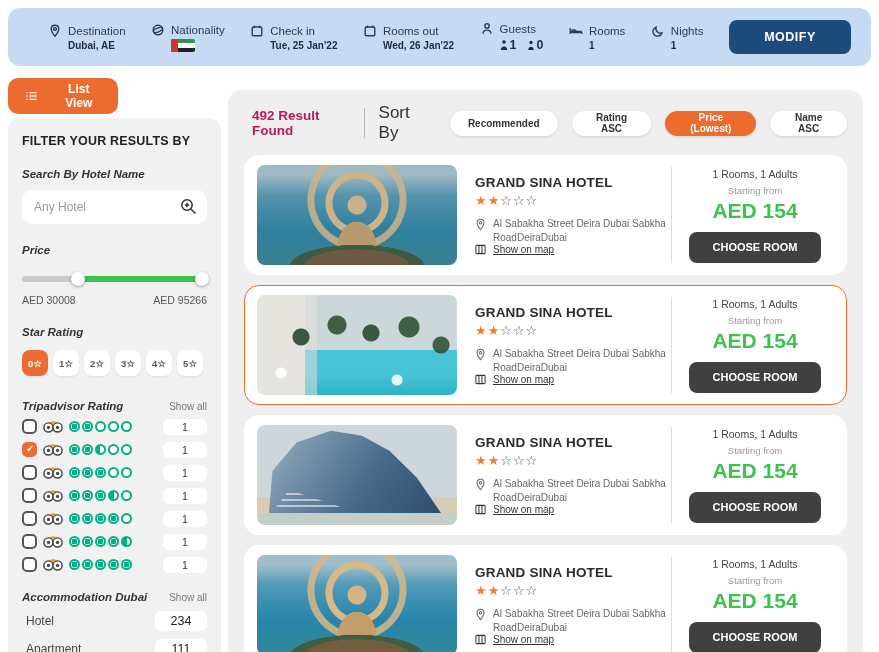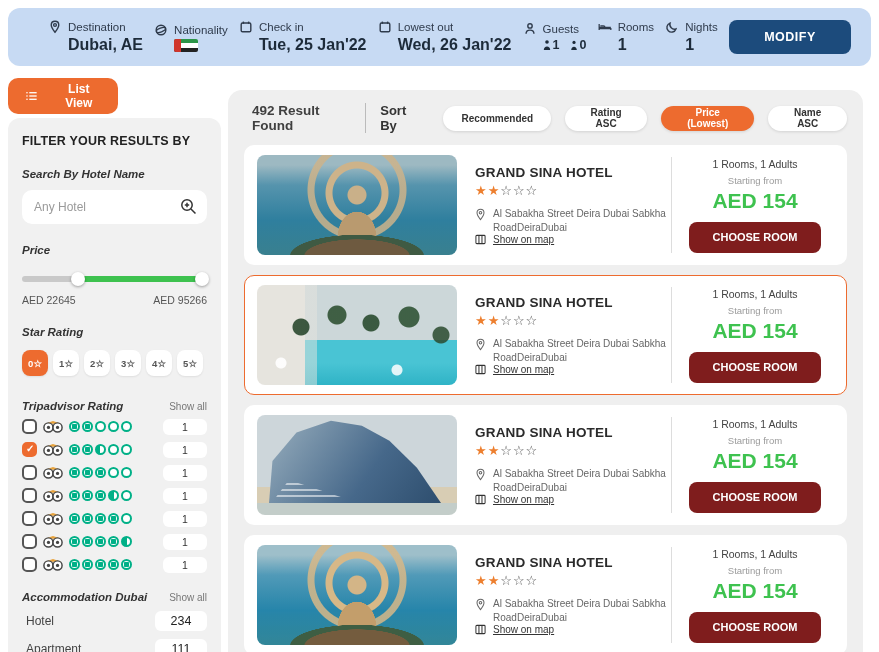--- a/index.html
+++ b/index.html
@@ -6,21 +6,21 @@
   .page{position:relative;width:879px;height:652px;background:#fff;overflow:hidden;
         font-family:"Liberation Sans",sans-serif;color:#333;}
 
   
   .topbar{position:absolute;left:8px;top:8px;width:863px;height:58px;background:#c7daf3;
           border-radius:12px;display:flex;align-items:center;padding:0 20px 0 40px;box-sizing:border-box;
           justify-content:space-between;}
   .tb-field{display:flex;flex-direction:column;gap:2px;cursor:pointer;}
   .tb-top{display:flex;align-items:center;gap:6px;font-size:11.5px;color:#2f3b4c;}
   .tb-top svg{width:14px;height:14px;stroke:#2f3b4c;fill:none;stroke-width:1.6;}
-  .tb-val{font-size:16px;font-weight:bold;color:#1d2b3a;margin-left:20px;}
+  .tb-val{font-size:10px;font-weight:bold;color:#1d2b3a;margin-left:20px;}
   .flag{width:24px;height:13px;margin-left:20px;display:inline-block;position:relative;
         background:linear-gradient(180deg,#2c9548 0 33%,#fff 33% 66%,#222 66%);border-radius:2px;overflow:hidden;}
   .flag::before{content:"";position:absolute;left:0;top:0;width:7px;height:100%;background:#d0352c;}
   .guest-vals{display:flex;gap:10px;margin-left:20px;align-items:center;}
   .gv{display:flex;align-items:center;gap:2px;font-size:12.5px;font-weight:bold;color:#1d2b3a;}
   .gv svg{width:8px;height:10px;fill:#1d2b3a;}
   .modify-btn{background:#1c4b7c;color:#fff;border:none;border-radius:8px;width:122px;height:34px;
           font-family:"Liberation Sans",sans-serif;font-size:12.5px;font-weight:bold;letter-spacing:.5px;cursor:pointer;}
 
   
@@ -73,30 +73,30 @@
            justify-content:center;font-size:10.5px;color:#333;flex:0 0 auto;}
   .acc-row{display:flex;justify-content:space-between;align-items:center;margin-top:8px;}
   .acc-name{font-size:12px;color:#444;padding-left:4px;}
   .acc-count{width:52px;height:20px;background:#fff;border-radius:6px;display:flex;align-items:center;
            justify-content:center;font-size:12.5px;color:#222;}
 
   
   .main{position:absolute;left:228px;top:90px;right:16px;bottom:-14px;background:#efefef;
         border-radius:14px;overflow:hidden;}
   .results-head{display:flex;align-items:center;padding:13px 16px 10px 24px;gap:14px;}
-  .res-count{font-size:13.5px;font-weight:bold;color:#404040;padding-right:8px;border-right:1.5px solid #bbb;}
-  .sort-by{font-size:13px;font-weight:bold;color:#333;}
+  .res-count{font-size:13.5px;font-weight:bold;color:#be185d;padding-right:8px;border-right:1.5px solid #bbb;}
+  .sort-by{font-size:17px;font-weight:normal;color:#333;}
   .pills{display:flex;gap:14px;margin-left:6px;}
   .pill{height:25px;border:none;border-radius:13px;background:#fff;padding:0 18px;
         font-family:"Liberation Sans",sans-serif;font-size:10px;font-weight:bold;color:#333;cursor:pointer;
         box-shadow:0 1px 3px rgba(0,0,0,.12);}
   .pill.is-active{background:#ed6b2f;color:#fff;}
 
   .cards{padding:2px 16px 0 16px;display:flex;flex-direction:column;gap:10px;}
-  .card{background:#fff;border-radius:10px;height:120px;display:flex;align-items:center;
+  .card{background:#fff;border-radius:15px;height:120px;display:flex;align-items:center;
         padding:10px 12px;box-sizing:border-box;border:1.5px solid transparent;cursor:pointer;}
   .card.is-active{border-color:#ed6b2f;}
   .photo{width:200px;height:100px;border-radius:8px;flex:0 0 auto;position:relative;overflow:hidden;}
 
   .img-atlantis{background:
     radial-gradient(ellipse 95px 30px at 50% 101%, #6e5a40 0 55%, #3f5a43 56% 70%, transparent 71%),
     radial-gradient(ellipse 34px 42px at 50% 80%, #b99a6f 0 55%, transparent 56%),
     radial-gradient(circle at 50% 40%, #c9b089 0 9px, transparent 10px),
     radial-gradient(circle at 50% 38%, transparent 0 24px, #cdb38a 25px 31px, transparent 32px),
     radial-gradient(circle at 50% 35%, transparent 0 42px, rgba(205,179,138,.85) 43px 49px, transparent 50px),
@@ -129,21 +129,21 @@
   .addr-row svg{width:11px;height:13px;flex:0 0 auto;margin-top:1px;}
   .addr{font-size:10px;color:#666;line-height:1.35;}
   .map-row{display:flex;gap:7px;align-items:flex-end;cursor:pointer;}
   .map-row svg{width:11px;height:11px;}
   .map-link{font-size:10px;color:#333;text-decoration:underline;}
   .vdiv{width:1px;height:96px;background:#ddd;margin:0 4px;}
   .card-right{width:158px;flex:0 0 auto;display:flex;flex-direction:column;align-items:center;}
   .occupancy{font-size:10.5px;color:#444;}
   .starting{font-size:9.5px;color:#9a9a9a;margin-top:5px;}
   .price{font-size:21px;font-weight:bold;color:#3ec24f;margin-top:3px;}
-  .choose-btn{margin-top:9px;width:132px;height:31px;background:#7f1d1d;color:#fff;border:none;
+  .choose-btn{margin-top:9px;width:132px;height:31px;background:#404040;color:#fff;border:none;
       border-radius:8px;font-family:"Liberation Sans",sans-serif;font-size:11px;font-weight:bold;cursor:pointer;}
 </style>
 </head>
 <body>
 
 <div class="page">
 
   <div class="topbar">
     <div class="tb-field">
       <div class="tb-top">
@@ -179,21 +179,21 @@
       <span class="tb-val">Tue, 25 Jan'22</span>
     </div>
 
     <div class="tb-field">
       <div class="tb-top">
         <svg viewBox="0 0 16 16">
             <rect x="2.5" y="3.5" width="11" height="10" rx="1.5"></rect>
             <line x1="5" y1="1.8" x2="5" y2="4.4"></line>
             <line x1="11" y1="1.8" x2="11" y2="4.4"></line>
           </svg>
-        <span>Lowest out</span>
+        <span>Rooms out</span>
       </div>
       <span class="tb-val">Wed, 26 Jan'22</span>
     </div>
 
     <div class="tb-field">
       <div class="tb-top">
         <svg viewBox="0 0 16 16">
             <circle cx="8" cy="4.5" r="2.5"></circle>
             <path d="M3.5 13.5c0-2.5 2-4.2 4.5-4.2s4.5 1.7 4.5 4.2"></path>
           </svg>
@@ -268,21 +268,21 @@
         </svg>
     </div>
 
     <div class="f-label">Price</div>
     <div class="slider">
       <div class="slider-track"></div>
       <div class="handle h-min"></div>
       <div class="handle h-max"></div>
     </div>
     <div class="slider-labels">
-      <span>AED 22645</span>
+      <span>AED 30008</span>
       <span>AED 95266</span>
     </div>
 
     <div class="f-label">Star Rating</div>
     <div class="star-chips">
       <div class="star-chip is-active">0☆</div>
       <div class="star-chip">1☆</div>
       <div class="star-chip">2☆</div>
       <div class="star-chip">3☆</div>
       <div class="star-chip">4☆</div>

